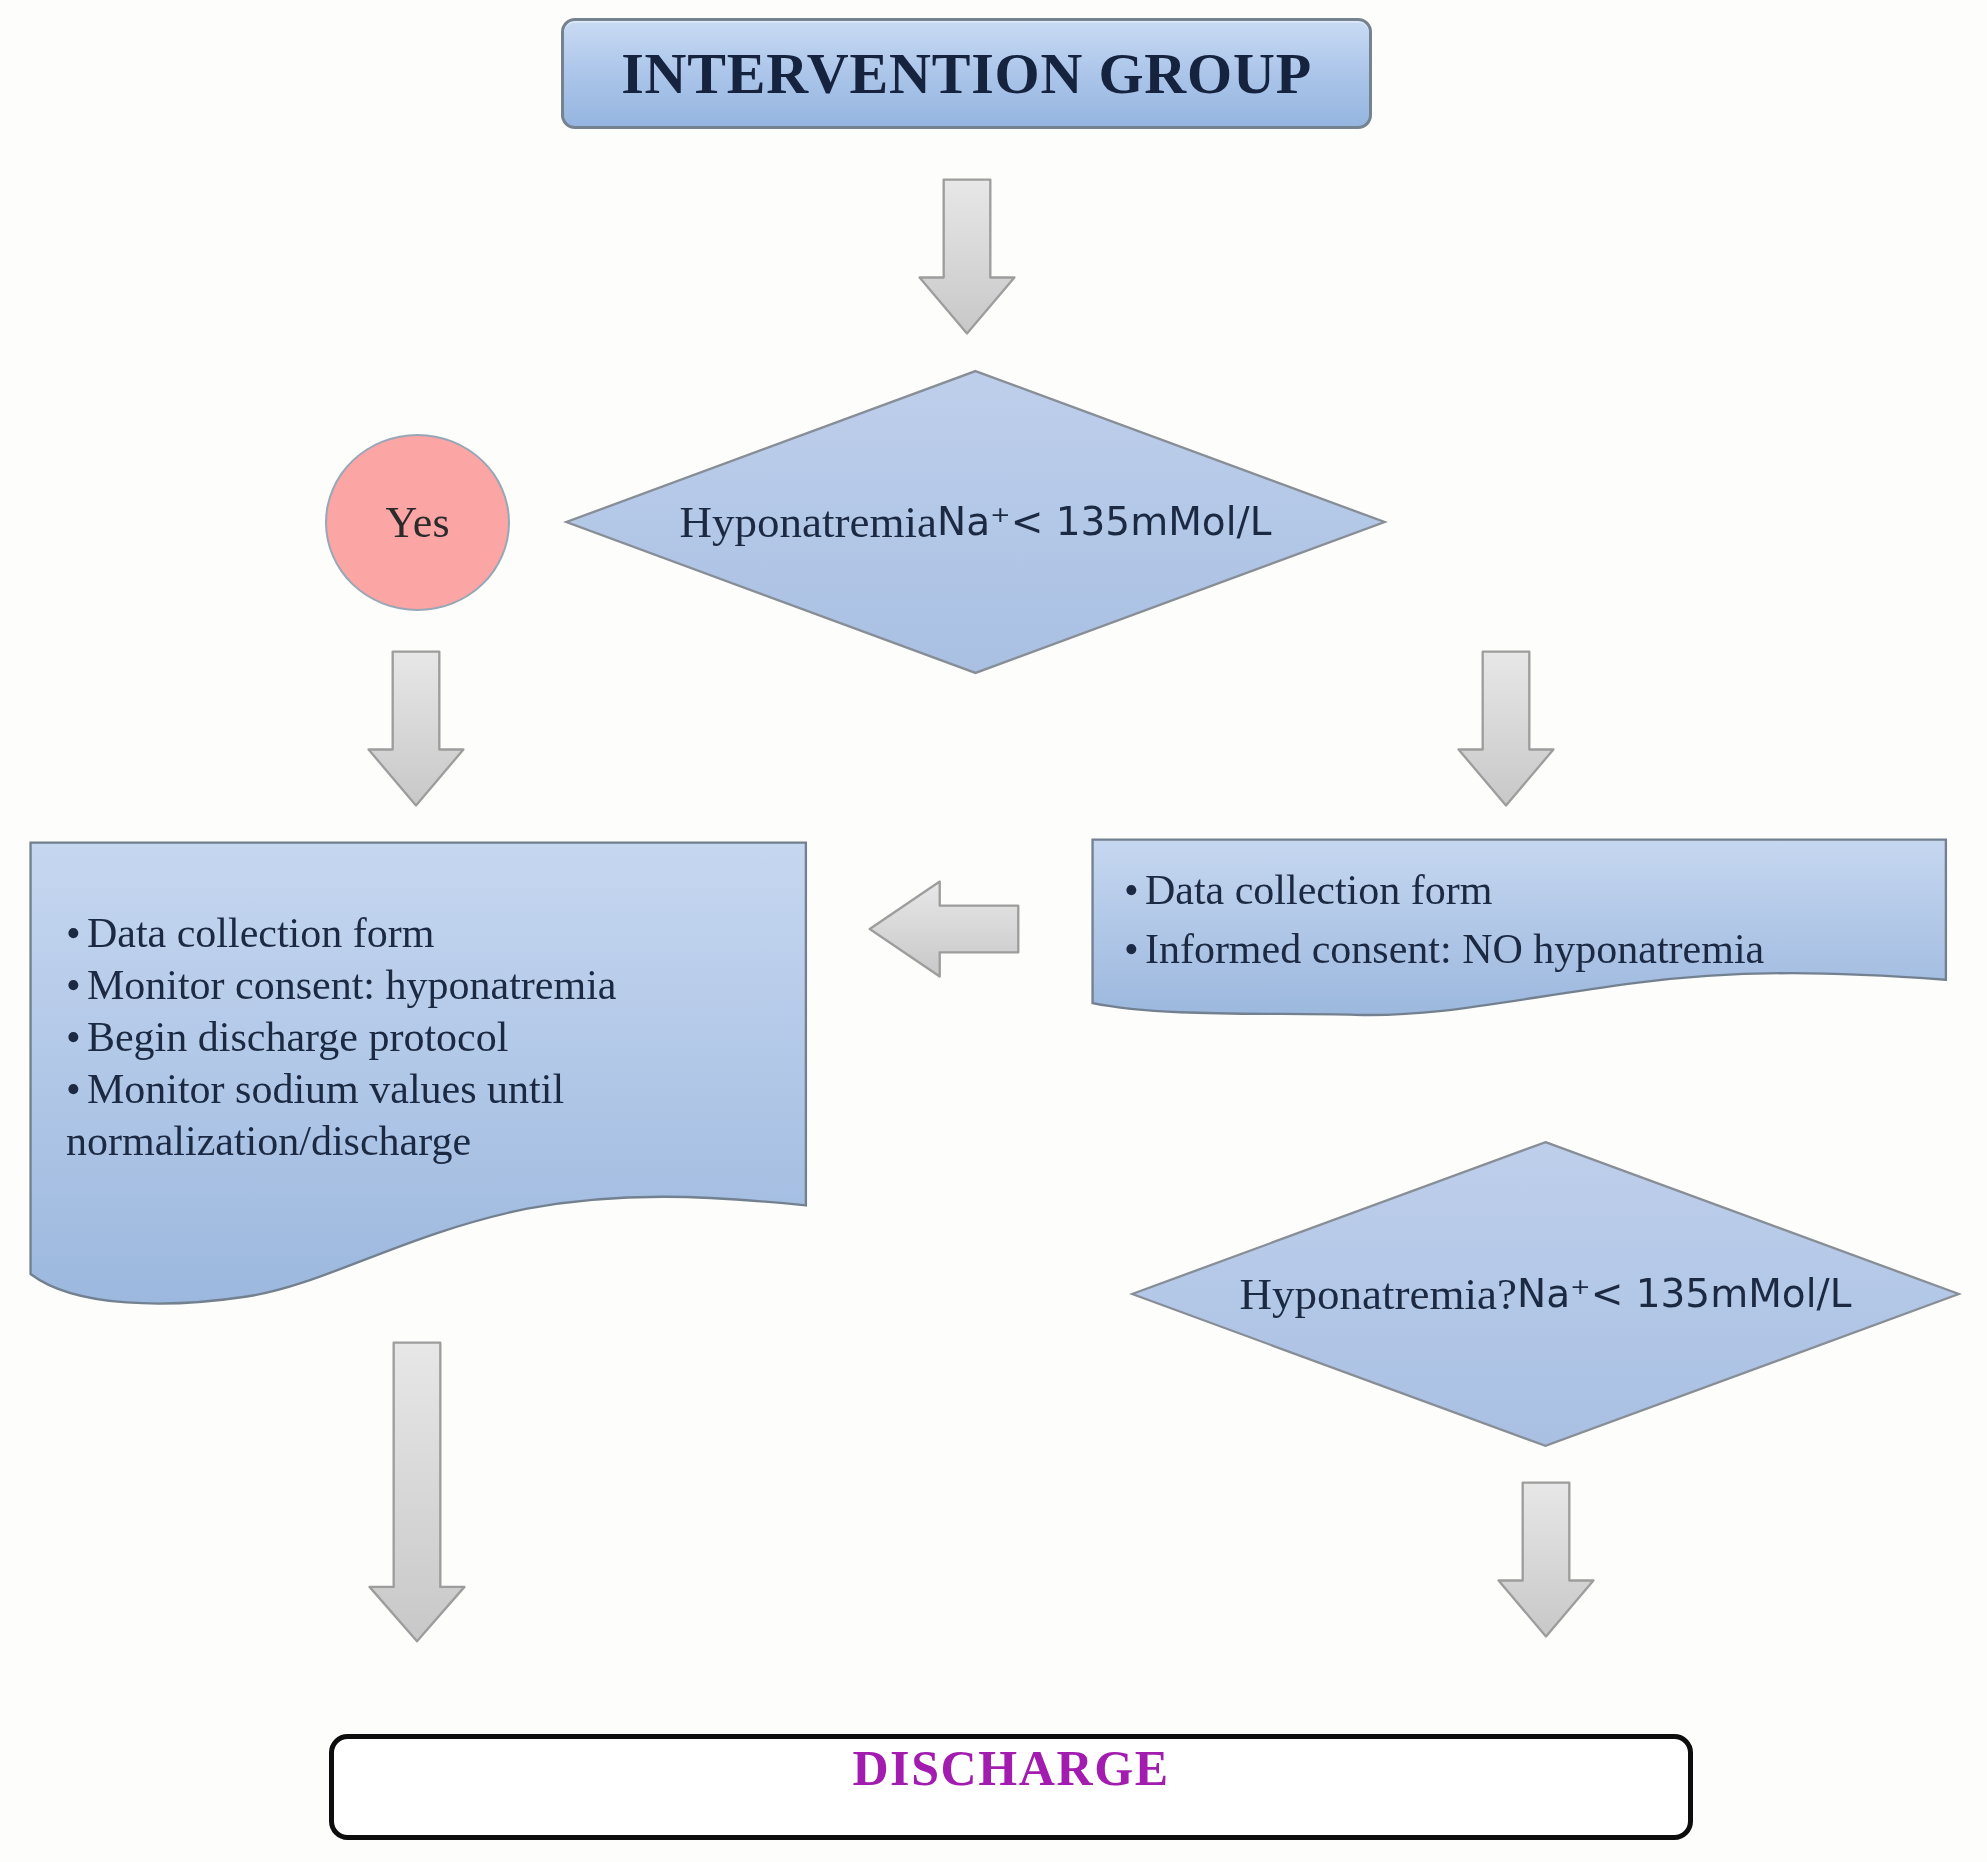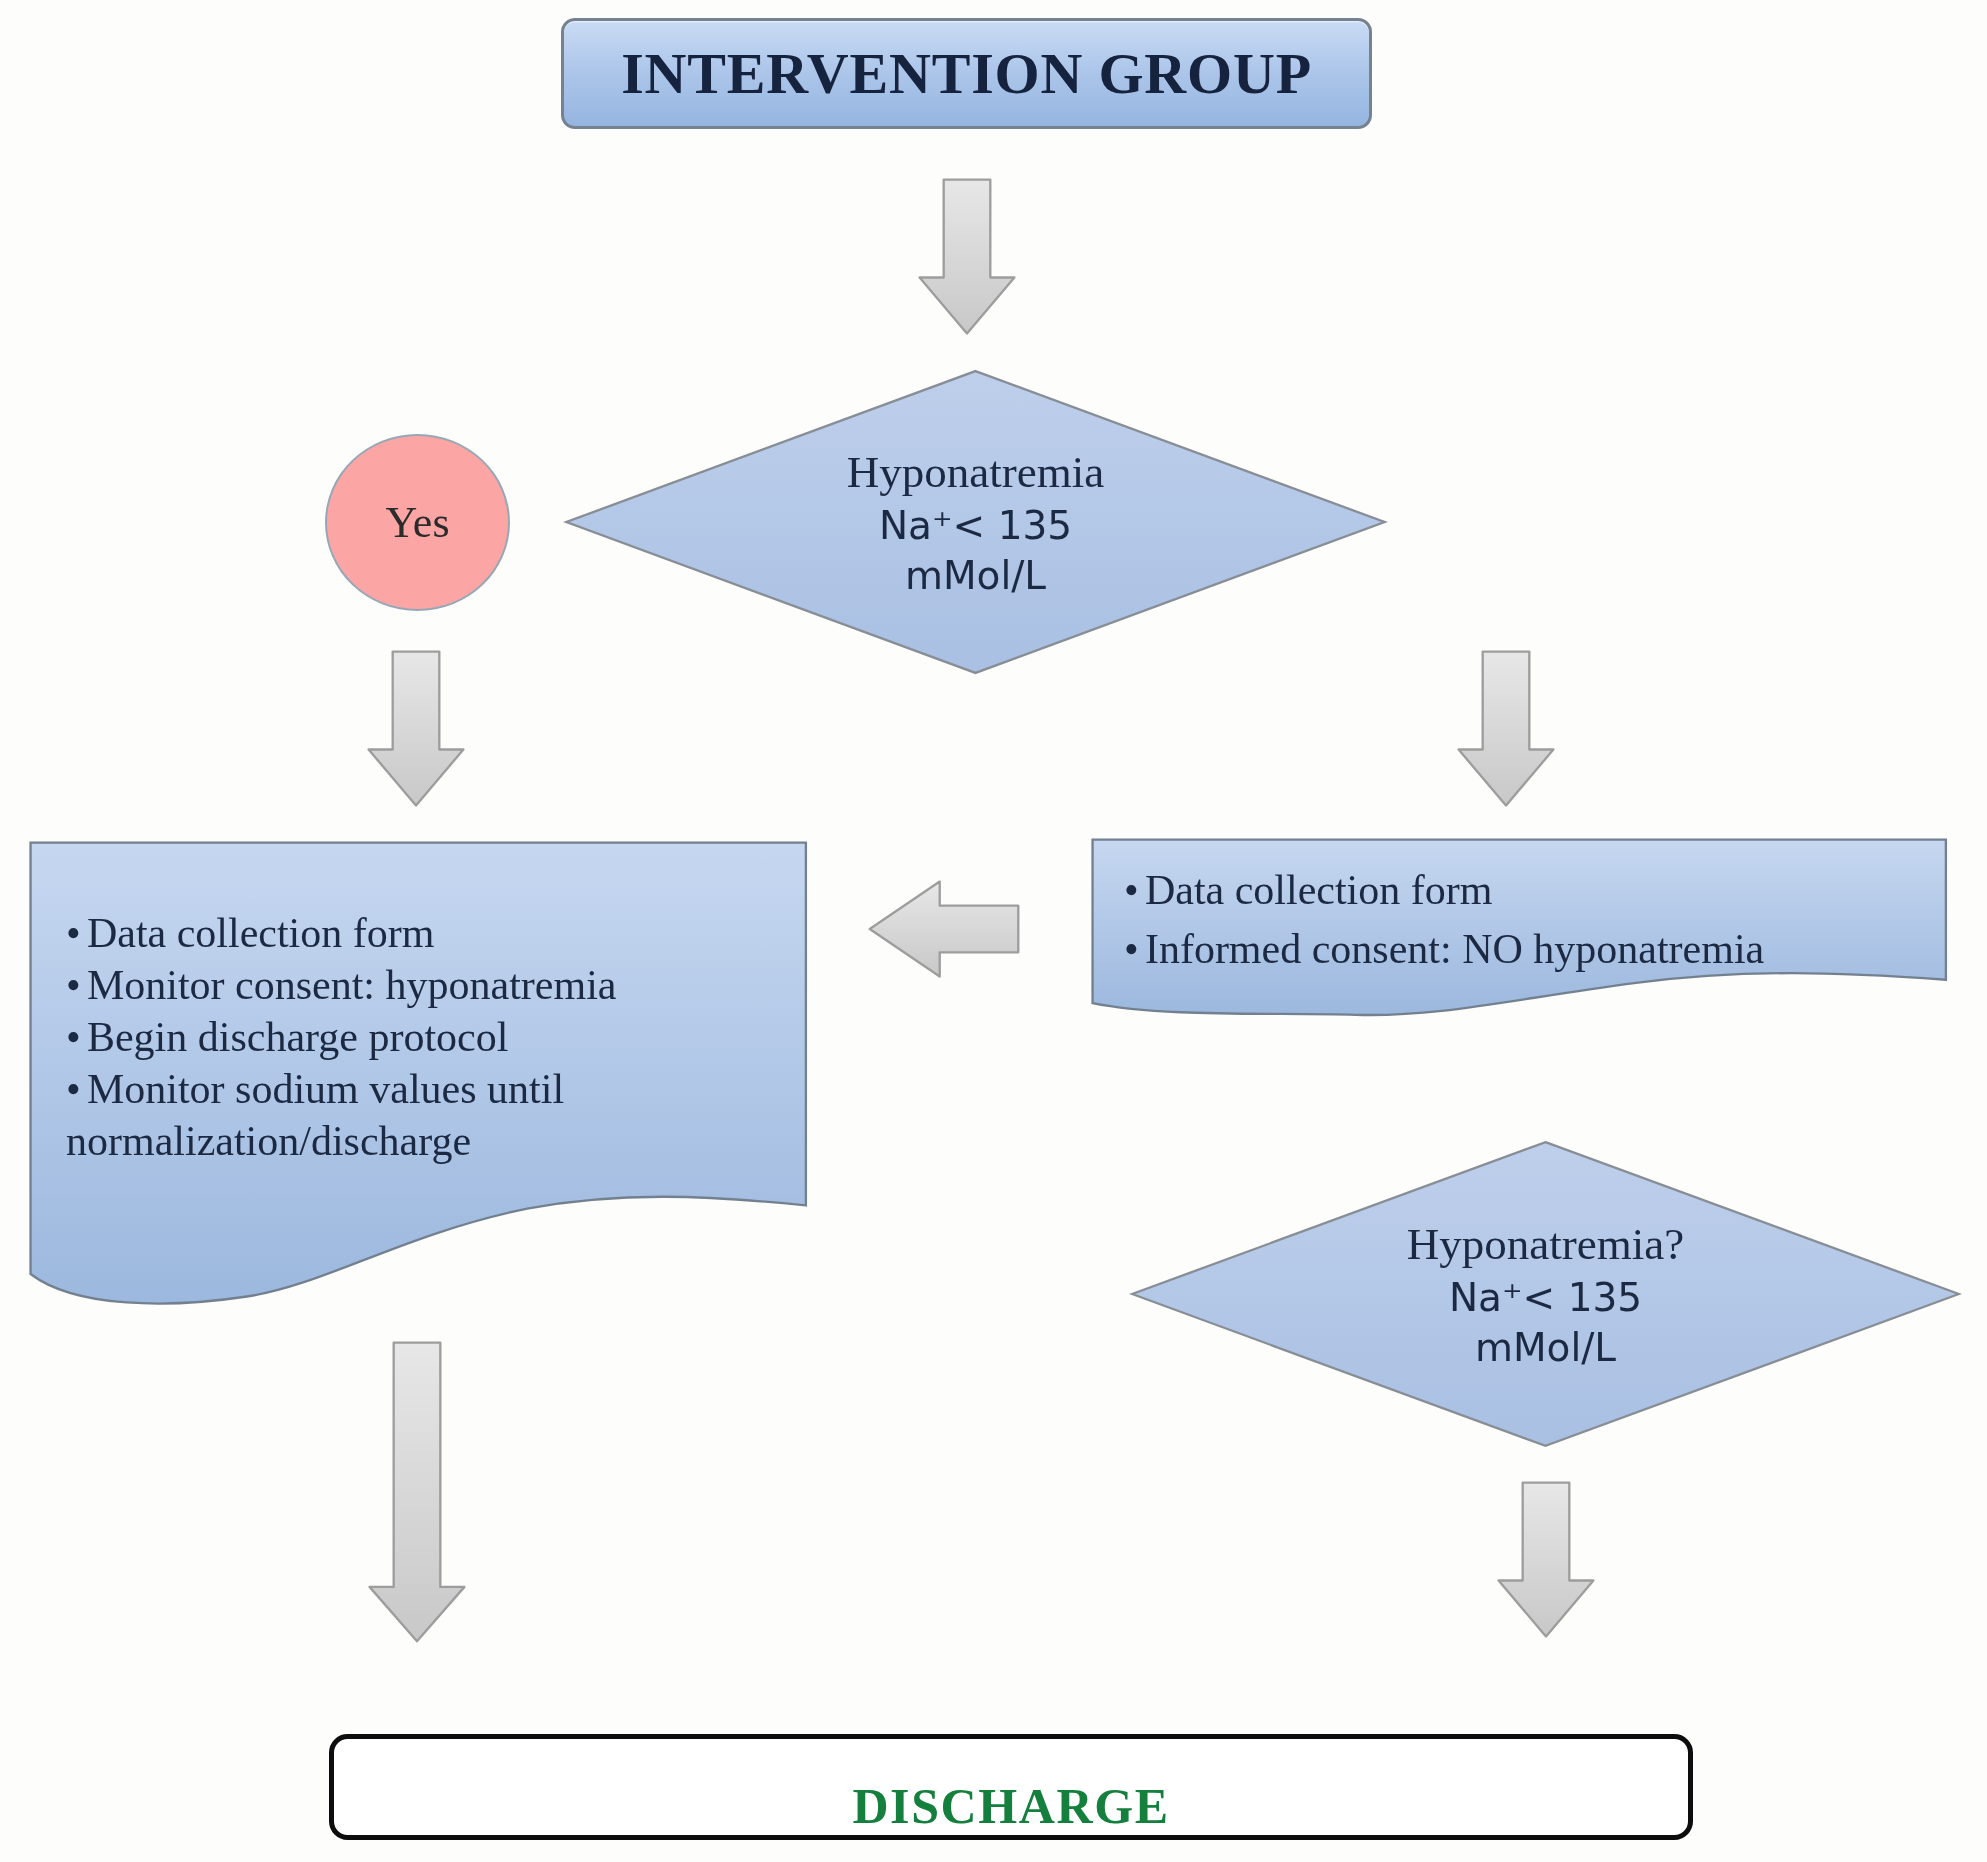--- a/index.html
+++ b/index.html
@@ -19,21 +19,21 @@
     box-shadow:inset 0 1.6px 0 rgba(255,255,255,.45);
     display:flex;align-items:center;justify-content:center;
     font-weight:bold;font-size:58px;color:#16233f;letter-spacing:0.8px;
   }
 
   
   .diamond-wrap{display:block;}
   .diamond-wrap svg{position:absolute;left:0;top:0;}
   .dtext{
     position:absolute;left:0;top:0;width:100%;height:100%;
-    display:flex;flex-direction:column;align-items:center;justify-content:center;
+    display:flex;flex-direction:row;align-items:center;justify-content:center;
     color:#1b2942;text-align:center;
   }
   .dtext .l1{font-size:45px;line-height:58px;}
   .dtext .l2,.dtext .l3{font-size:39px;line-height:50px;font-family:"DejaVu Sans","Liberation Sans",sans-serif;}
 
   
   .circle{
     border:2.3px solid #97a7b6;border-radius:50%;box-sizing:border-box;
     background:#fca5a5;display:flex;align-items:center;justify-content:center;
     font-size:44px;color:#2b2b2b;
@@ -47,22 +47,22 @@
   .doc-text{position:absolute;color:#1b2942;font-size:42px;}
   .doc-text .li{display:block;}
   .doc-text .dot{margin-right:6.2px;}
   .doc.left .doc-text{left:37px;right:22px;top:66px;line-height:52px;}
   .doc.right .doc-text{left:33px;right:18.7px;top:23px;line-height:59px;}
 
   
   .discharge-box{
     left:329px;top:1734px;width:1364px;height:106px;box-sizing:border-box;
     border:5.4px solid #0d0d0d;border-radius:18.7px;background:#ffffff;
-    display:flex;align-items:flex-end;justify-content:center;
-    font-weight:bold;font-size:50px;color:#15803d;letter-spacing:1.6px;
+    display:flex;align-items:flex-start;justify-content:center;
+    font-weight:bold;font-size:50px;color:#a21caf;letter-spacing:1.6px;
   }
 
   .flow-arrow polygon{fill:url(#gArr);stroke:#9d9d9d;stroke-width:3;stroke-linejoin:round;}
   .shape-doc path{fill:url(#gDoc);stroke:#73808f;stroke-width:3;}
   .shape-dia polygon{fill:url(#gDia);stroke:#878e96;stroke-width:3;}
 </style>
 </head>
 <body>
 
 <div class="stage">

